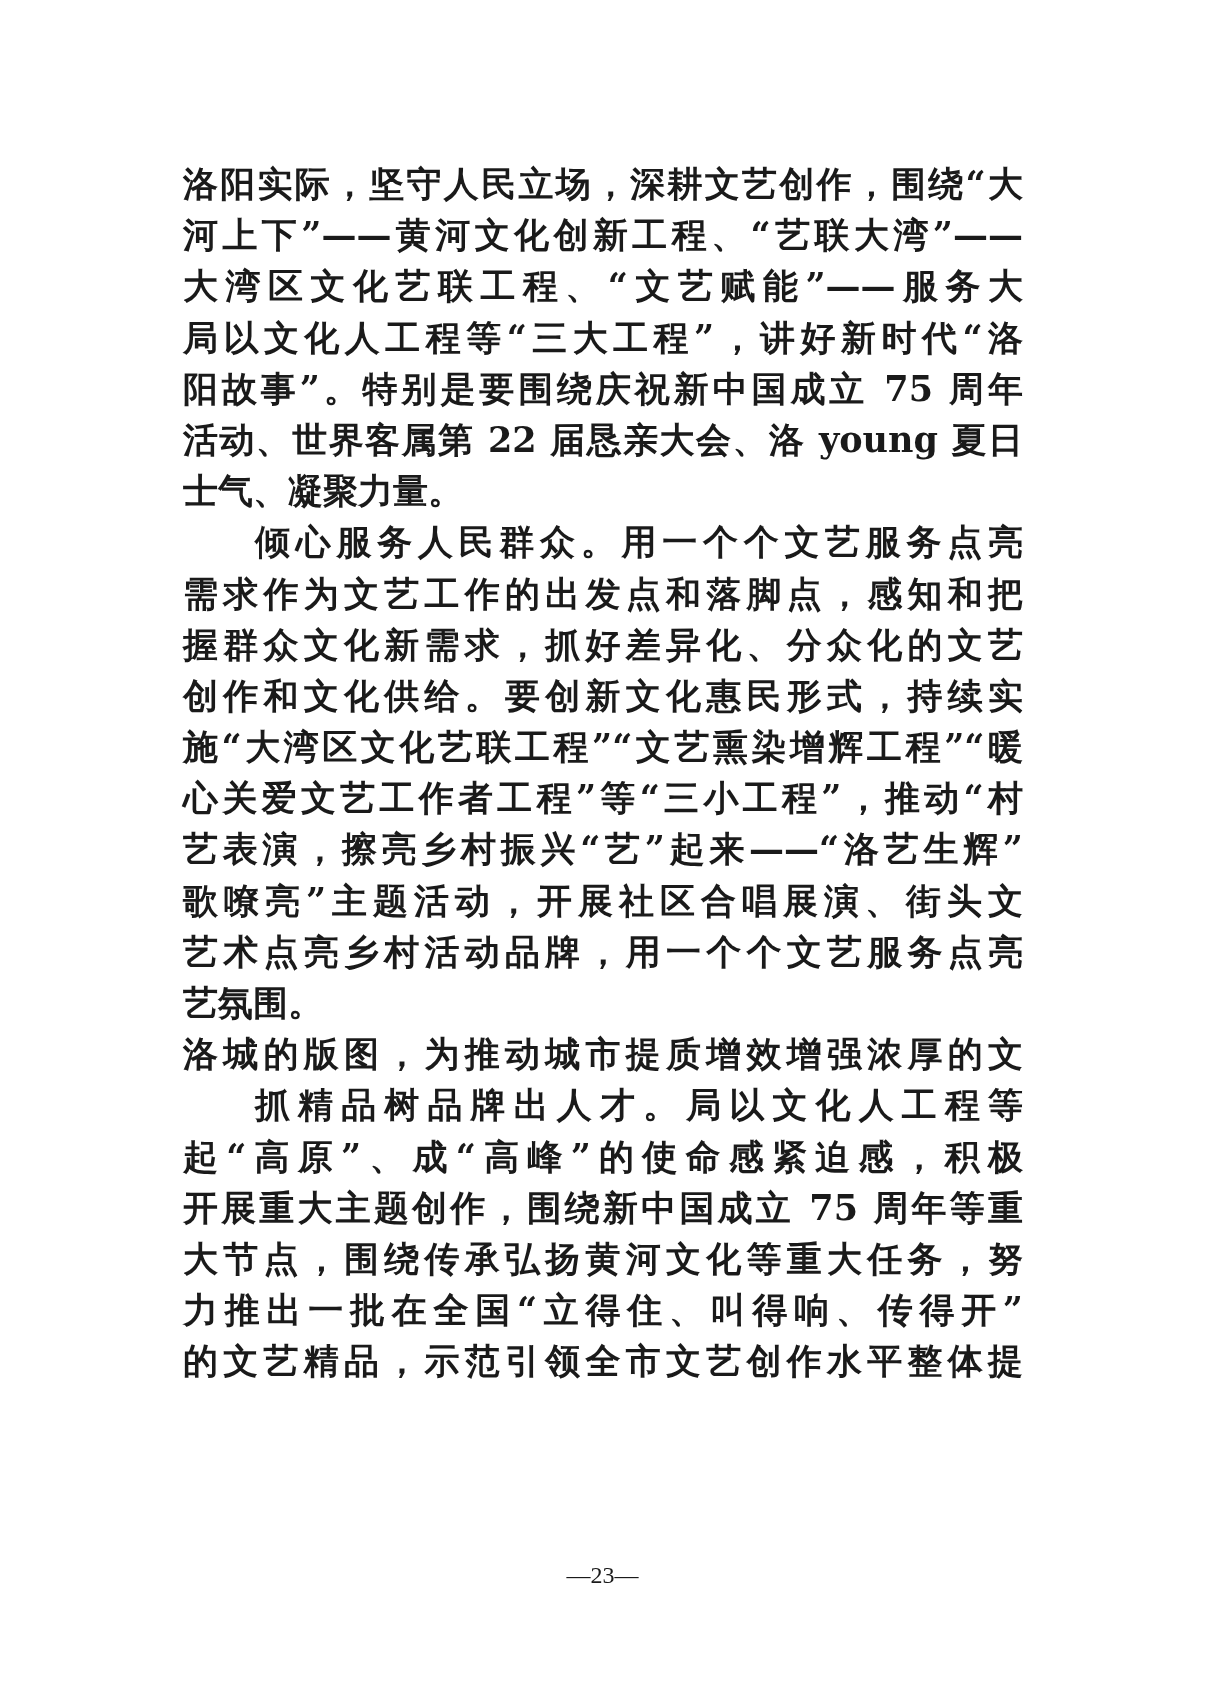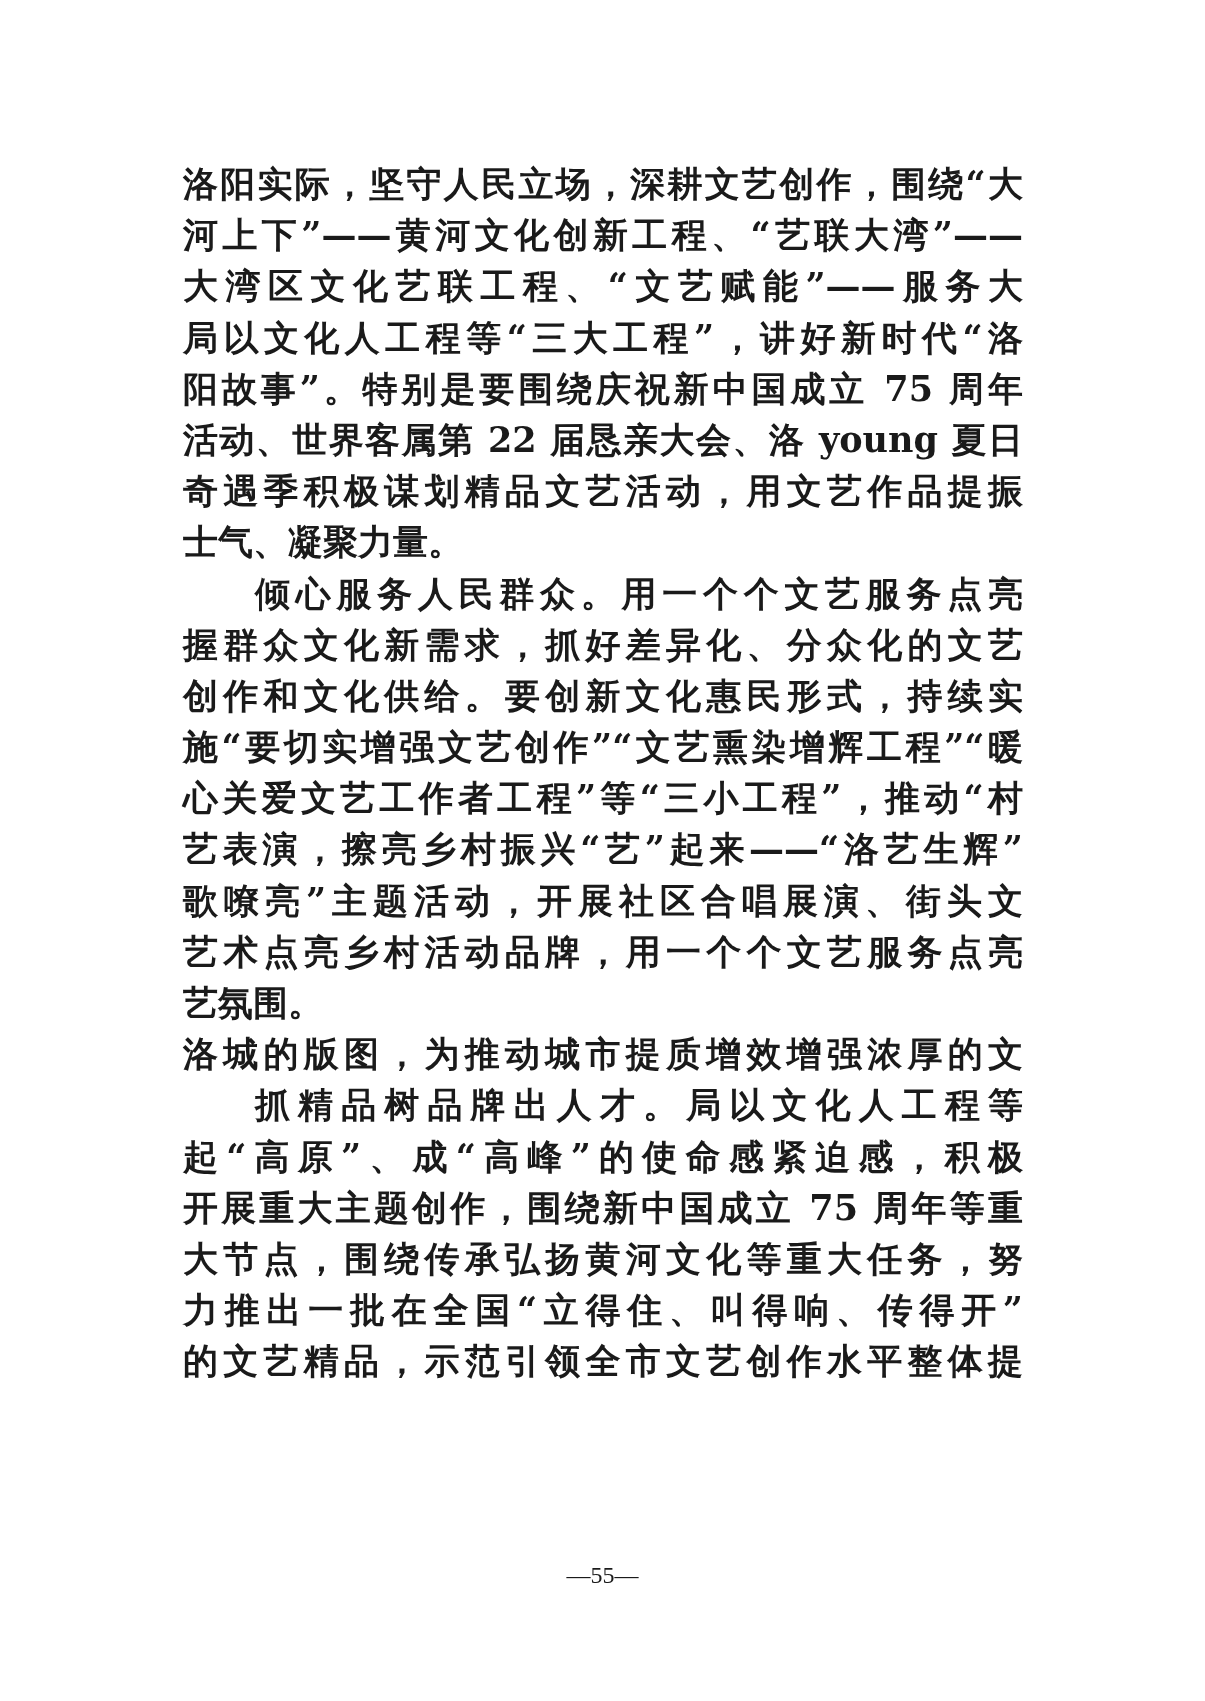--- a/index.html
+++ b/index.html
@@ -19,36 +19,36 @@
 
 <div class="page">
   <div class="body-text">
 
     <div class="line">洛阳实际，坚守人民立场，深耕文艺创作，围绕“大</div>
     <div class="line">河上下”——黄河文化创新工程、“艺联大湾”——</div>
     <div class="line">大湾区文化艺联工程、“文艺赋能”——服务大</div>
     <div class="line">局以文化人工程等“三大工程”，讲好新时代“洛</div>
     <div class="line">阳故事”。特别是要围绕庆祝新中国成立 75 周年</div>
     <div class="line">活动、世界客属第 22 届恳亲大会、洛 young 夏日</div>
-    <div class="line">奇遇季积极谋划精品文艺活动，用文艺作品提振</div>
     <div class="line last">士气、凝聚力量。</div>
 
     <div class="line indent">倾心服务人民群众。用一个个文艺服务点亮</div>
+    <div class="line">需求作为文艺工作的出发点和落脚点，感知和把</div>
     <div class="line">握群众文化新需求，抓好差异化、分众化的文艺</div>
     <div class="line">创作和文化供给。要创新文化惠民形式，持续实</div>
-    <div class="line">施“要切实增强文艺创作”“文艺熏染增辉工程”“暖</div>
+    <div class="line">施“大湾区文化艺联工程”“文艺熏染增辉工程”“暖</div>
     <div class="line">心关爱文艺工作者工程”等“三小工程”，推动“村</div>
     <div class="line">艺表演，擦亮乡村振兴“艺”起来——“洛艺生辉”</div>
     <div class="line">歌嘹亮”主题活动，开展社区合唱展演、街头文</div>
     <div class="line">艺术点亮乡村活动品牌，用一个个文艺服务点亮</div>
     <div class="line last">艺氛围。</div>
     <div class="line">洛城的版图，为推动城市提质增效增强浓厚的文</div>
 
     <div class="line indent">抓精品树品牌出人才。局以文化人工程等</div>
     <div class="line">起“高原”、成“高峰”的使命感紧迫感，积极</div>
     <div class="line">开展重大主题创作，围绕新中国成立 75 周年等重</div>
     <div class="line">大节点，围绕传承弘扬黄河文化等重大任务，努</div>
     <div class="line">力推出一批在全国“立得住、叫得响、传得开”</div>
     <div class="line">的文艺精品，示范引领全市文艺创作水平整体提</div>
   </div>
 
-  <div class="page-number">—55—</div>
+  <div class="page-number">—23—</div>
 </div>
 
 </body></html>

